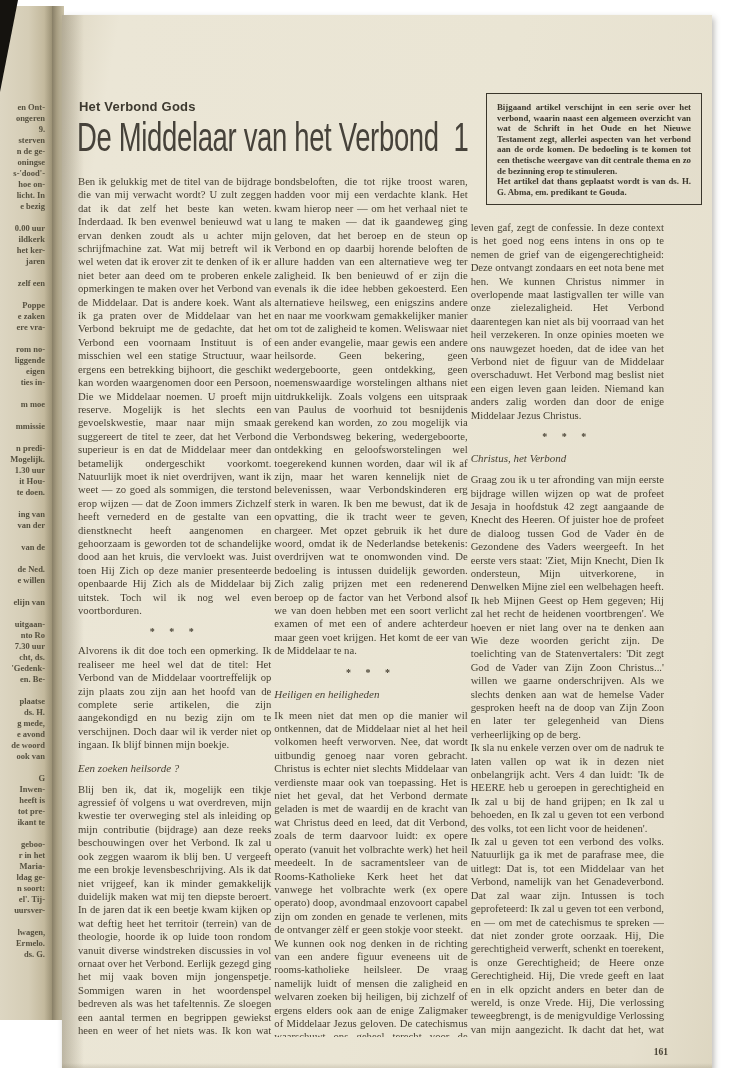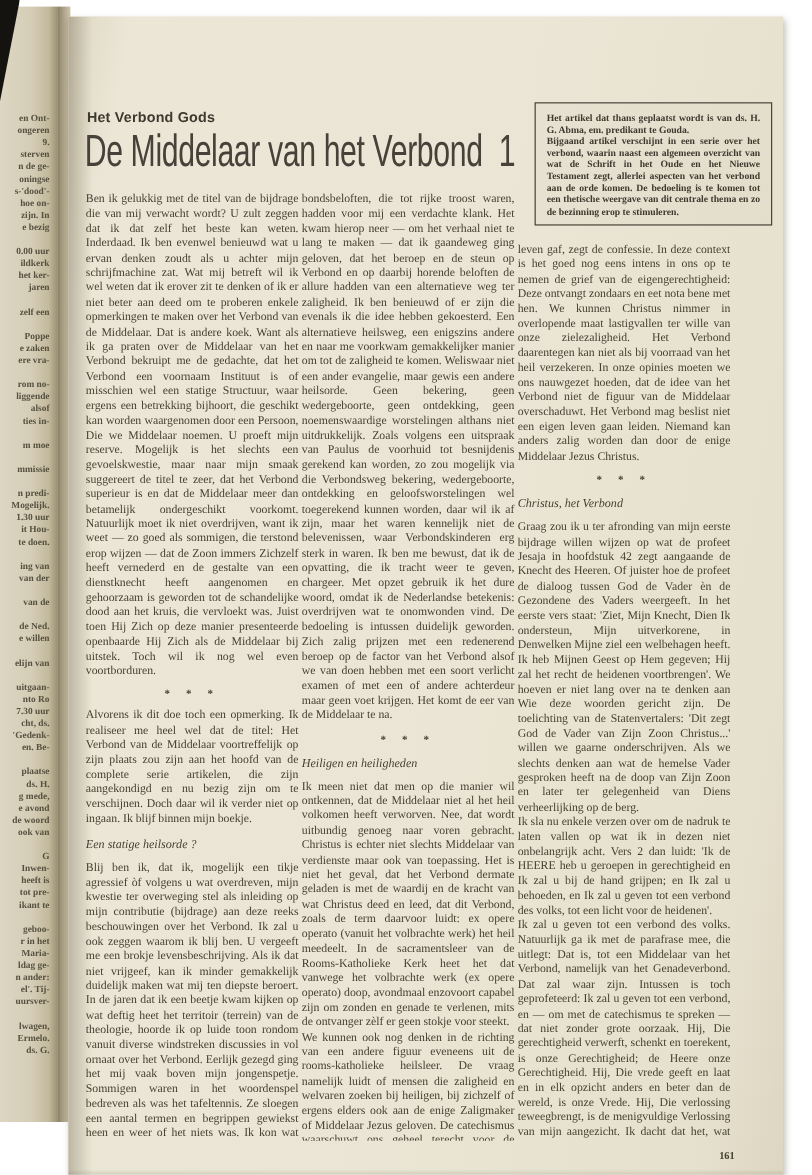--- a/index.html
+++ b/index.html
@@ -119,37 +119,37 @@
 <div class="spine-page">
   <div class="spine-text">
       <div>en Ont-</div>
       <div>ongeren</div>
       <div>9.</div>
       <div>sterven</div>
       <div>n de ge-</div>
       <div>oningse</div>
       <div>s-'dood'-</div>
       <div>hoe on-</div>
-      <div>zijn. In</div>
+      <div>licht. In</div>
       <div>e bezig</div>
       <div>&nbsp;</div>
       <div>0.00 uur</div>
       <div>ildkerk</div>
       <div>het ker-</div>
       <div>jaren</div>
       <div>&nbsp;</div>
       <div>zelf een</div>
       <div>&nbsp;</div>
       <div>Poppe</div>
       <div>e zaken</div>
       <div>ere vra-</div>
       <div>&nbsp;</div>
       <div>rom no-</div>
       <div>liggende</div>
-      <div>alsof</div>
+      <div>eigen</div>
       <div>ties in-</div>
       <div>&nbsp;</div>
       <div>m moe</div>
       <div>&nbsp;</div>
       <div>mmissie</div>
       <div>&nbsp;</div>
       <div>n predi-</div>
       <div>Mogelijk.</div>
       <div>1.30 uur</div>
       <div>it Hou-</div>
@@ -182,21 +182,21 @@
       <div>G</div>
       <div>Inwen-</div>
       <div>heeft is</div>
       <div>tot pre-</div>
       <div>ikant te</div>
       <div>&nbsp;</div>
       <div>geboo-</div>
       <div>r in het</div>
       <div>Maria-</div>
       <div>ldag ge-</div>
-      <div>n ander:</div>
+      <div>n soort:</div>
       <div>el'. Tij-</div>
       <div>uursver-</div>
       <div>&nbsp;</div>
       <div>lwagen,</div>
       <div>Ermelo.</div>
       <div>ds. G.</div>
       <div>&nbsp;</div>
     </div>
 </div>
 <div class="fold"></div>
@@ -205,44 +205,44 @@
   <div class="gutter-shade"></div>
 
   <div class="kicker">Het Verbond Gods</div>
 
   <div class="title-line">
     <span>De Middelaar van het Verbond</span>
     <span>1</span>
   </div>
 
   <div class="info-box">
+    <p>Bijgaand artikel verschijnt in een serie over het verbond, waarin naast een algemeen overzicht van wat de Schrift in het Oude en het Nieuwe Testament zegt, allerlei aspecten van het verbond aan de orde komen. De bedoeling is te komen tot een thetische weergave van dit centrale thema en zo de bezinning erop te stimuleren.</p>
     <p>Het artikel dat thans geplaatst wordt is van ds. H. G. Abma, em. predikant te Gouda.</p>
-    <p>Bijgaand artikel verschijnt in een serie over het verbond, waarin naast een algemeen overzicht van wat de Schrift in het Oude en het Nieuwe Testament zegt, allerlei aspecten van het verbond aan de orde komen. De bedoeling is te komen tot een thetische weergave van dit centrale thema en zo de bezinning erop te stimuleren.</p>
   </div>
 
   <div class="columns">
     <div class="col">
         <p>Ben ik gelukkig met de titel van de bijdrage die van mij verwacht wordt? U zult zeggen dat ik dat zelf het beste kan weten. Inderdaad. Ik ben evenwel benieuwd wat u ervan denken zoudt als u achter mijn schrijfmachine zat. Wat mij betreft wil ik wel weten dat ik erover zit te denken of ik er niet beter aan deed om te proberen enkele opmerkingen te maken over het Verbond van de Middelaar. Dat is andere koek. Want als ik ga praten over de Middelaar van het Verbond bekruipt me de gedachte, dat het Verbond een voornaam Instituut is of misschien wel een statige Structuur, waar ergens een betrekking bijhoort, die geschikt kan worden waargenomen door een Persoon, Die we Middelaar noemen. U proeft mijn reserve. Mogelijk is het slechts een gevoelskwestie, maar naar mijn smaak suggereert de titel te zeer, dat het Verbond superieur is en dat de Middelaar meer dan betamelijk ondergeschikt voorkomt. Natuurlijk moet ik niet overdrijven, want ik weet — zo goed als sommigen, die terstond erop wijzen — dat de Zoon immers Zichzelf heeft vernederd en de gestalte van een dienstknecht heeft aangenomen en gehoorzaam is geworden tot de schandelijke dood aan het kruis, die vervloekt was. Juist toen Hij Zich op deze manier presenteerde openbaarde Hij Zich als de Middelaar bij uitstek. Toch wil ik nog wel even voortborduren.</p>
         <div class="sep">* * *</div>
         <p>Alvorens ik dit doe toch een opmerking. Ik realiseer me heel wel dat de titel: Het Verbond van de Middelaar voortreffelijk op zijn plaats zou zijn aan het hoofd van de complete serie artikelen, die zijn aangekondigd en nu bezig zijn om te verschijnen. Doch daar wil ik verder niet op ingaan. Ik blijf binnen mijn boekje.</p>
-        <div class="subhead">Een statige heilsorde ?</div>
+        <div class="subhead">Een zoeken heilsorde ?</div>
         <p>Blij ben ik, dat ik, mogelijk een tikje agressief òf volgens u wat overdreven, mijn kwestie ter overweging stel als inleiding op mijn contributie (bijdrage) aan deze reeks beschouwingen over het Verbond. Ik zal u ook zeggen waarom ik blij ben. U vergeeft me een brokje levensbeschrijving. Als ik dat niet vrijgeef, kan ik minder gemakkelijk duidelijk maken wat mij ten diepste beroert. In de jaren dat ik een beetje kwam kijken op wat deftig heet het territoir (terrein) van de theologie, hoorde ik op luide toon rondom vanuit diverse windstreken discussies in vol ornaat over het Verbond. Eerlijk gezegd ging het mij vaak boven mijn jongenspetje. Sommigen waren in het woordenspel bedreven als was het tafeltennis. Ze sloegen een aantal termen en begrippen gewiekst heen en weer of het niets was. Ik kon wat heen en weer ging nauwelijks met mijn ogen volgen. Ik moet er onmiddellijk bij zeggen, dat ik vanwege mijn geestelijke 'voedsterheren' een zware last argwaan meedroeg wanneer alleen maar het woord verbond viel, hoewel ik natuurlijk wel wist dat het woord in de bijbel voorkwam. Er zijn echter wel meer bijbelse termen te noemen, waar onverantwoordelijk mee wordt omgegaan, zodat het soms geraden lijkt deze niet nadrukkelijk te bezigen. Uitdrukkingen als: verbondskinderen, en ver-</p>
       </div>
     <div class="col">
         <p>bondsbeloften, die tot rijke troost waren, hadden voor mij een verdachte klank. Het kwam hierop neer — om het verhaal niet te lang te maken — dat ik gaandeweg ging geloven, dat het beroep en de steun op Verbond en op daarbij horende beloften de allure hadden van een alternatieve weg ter zaligheid. Ik ben benieuwd of er zijn die evenals ik die idee hebben gekoesterd. Een alternatieve heilsweg, een enigszins andere en naar me voorkwam gemakkelijker manier om tot de zaligheid te komen. Weliswaar niet een ander evangelie, maar gewis een andere heilsorde. Geen bekering, geen wedergeboorte, geen ontdekking, geen noemenswaardige worstelingen althans niet uitdrukkelijk. Zoals volgens een uitspraak van Paulus de voorhuid tot besnijdenis gerekend kan worden, zo zou mogelijk via die Verbondsweg bekering, wedergeboorte, ontdekking en geloofsworstelingen wel toegerekend kunnen worden, daar wil ik af zijn, maar het waren kennelijk niet de belevenissen, waar Verbondskinderen erg sterk in waren. Ik ben me bewust, dat ik de opvatting, die ik tracht weer te geven, chargeer. Met opzet gebruik ik het dure woord, omdat ik de Nederlandse betekenis: overdrijven wat te onomwonden vind. De bedoeling is intussen duidelijk geworden. Zich zalig prijzen met een redenerend beroep op de factor van het Verbond alsof we van doen hebben met een soort verlicht examen of met een of andere achterdeur maar geen voet krijgen. Het komt de eer van de Middelaar te na.</p>
         <div class="sep">* * *</div>
         <div class="subhead">Heiligen en heiligheden</div>
         <p>Ik meen niet dat men op die manier wil ontkennen, dat de Middelaar niet al het heil volkomen heeft verworven. Nee, dat wordt uitbundig genoeg naar voren gebracht. Christus is echter niet slechts Middelaar van verdienste maar ook van toepassing. Het is niet het geval, dat het Verbond dermate geladen is met de waardij en de kracht van wat Christus deed en leed, dat dit Verbond, zoals de term daarvoor luidt: ex opere operato (vanuit het volbrachte werk) het heil meedeelt. In de sacramentsleer van de Rooms-Katholieke Kerk heet het dat vanwege het volbrachte werk (ex opere operato) doop, avondmaal enzovoort capabel zijn om zonden en genade te verlenen, mits de ontvanger zèlf er geen stokje voor steekt.</p>
         <p>We kunnen ook nog denken in de richting van een andere figuur eveneens uit de rooms-katholieke heilsleer. De vraag namelijk luidt of mensen die zaligheid en welvaren zoeken bij heiligen, bij zichzelf of ergens elders ook aan de enige Zaligmaker of Middelaar Jezus geloven. De catechismus waarschuwt ons geheel terecht voor de dusgenaamde verering van heiligen. Op volstrekt verwante wijze kunnen we ook heiligheden eer toekennen, in ons geval aan het Verbond. De achtergrond van de misstap van de aanbidding van heiligen is volgens de belijdenis de levensschrik voor de grootheid van de Middelaar, die ons beangst op een afstand houdt. Om die afstand te overbruggen verschijnen de heiligen als geroepen, of er middelaars nodig zijn tussen zondaren en de Zaligmaker der zondaren. Niemand heeft ons meer lief dan Die Zijn</p>
       </div>
     <div class="col offset">
         <p>leven gaf, zegt de confessie. In deze context is het goed nog eens intens in ons op te nemen de grief van de eigengerechtigheid: Deze ontvangt zondaars en eet nota bene met hen. We kunnen Christus nimmer in overlopende maat lastigvallen ter wille van onze zielezaligheid. Het Verbond daarentegen kan niet als bij voorraad van het heil verzekeren. In onze opinies moeten we ons nauwgezet hoeden, dat de idee van het Verbond niet de figuur van de Middelaar overschaduwt. Het Verbond mag beslist niet een eigen leven gaan leiden. Niemand kan anders zalig worden dan door de enige Middelaar Jezus Christus.</p>
         <div class="sep">* * *</div>
         <div class="subhead">Christus, het Verbond</div>
         <p>Graag zou ik u ter afronding van mijn eerste bijdrage willen wijzen op wat de profeet Jesaja in hoofdstuk 42 zegt aangaande de Knecht des Heeren. Of juister hoe de profeet de dialoog tussen God de Vader èn de Gezondene des Vaders weergeeft. In het eerste vers staat: 'Ziet, Mijn Knecht, Dien Ik ondersteun, Mijn uitverkorene, in Denwelken Mijne ziel een welbehagen heeft. Ik heb Mijnen Geest op Hem gegeven; Hij zal het recht de heidenen voortbrengen'. We hoeven er niet lang over na te denken aan Wie deze woorden gericht zijn. De toelichting van de Statenvertalers: 'Dit zegt God de Vader van Zijn Zoon Christus...' willen we gaarne onderschrijven. Als we slechts denken aan wat de hemelse Vader gesproken heeft na de doop van Zijn Zoon en later ter gelegenheid van Diens verheerlijking op de berg.</p>
-        <p>Ik sla nu enkele verzen over om de nadruk te laten vallen op wat ik in dezen niet onbelangrijk acht. Vers 2 dan luidt: 'Ik de HEERE heb u geroepen in gerechtigheid en Ik zal u bij de hand grijpen; en Ik zal u behoeden, en Ik zal u geven tot een verbond des volks, tot een licht voor de heidenen'.</p>
+        <p>Ik sla nu enkele verzen over om de nadruk te laten vallen op wat ik in dezen niet onbelangrijk acht. Vers 4 dan luidt: 'Ik de HEERE heb u geroepen in gerechtigheid en Ik zal u bij de hand grijpen; en Ik zal u behoeden, en Ik zal u geven tot een verbond des volks, tot een licht voor de heidenen'.</p>
         <p>Ik zal u geven tot een verbond des volks. Natuurlijk ga ik met de parafrase mee, die uitlegt: Dat is, tot een Middelaar van het Verbond, namelijk van het Genadeverbond. Dat zal waar zijn. Intussen is toch geprofeteerd: Ik zal u geven tot een verbond, en — om met de catechismus te spreken — dat niet zonder grote oorzaak. Hij, Die gerechtigheid verwerft, schenkt en toerekent, is onze Gerechtigheid; de Heere onze Gerechtigheid. Hij, Die vrede geeft en laat en in elk opzicht anders en beter dan de wereld, is onze Vrede. Hij, Die verlossing teweegbrengt, is de menigvuldige Verlossing van mijn aangezicht. Ik dacht dat het, wat ruimer uitgebreid in het kader van de krampen verdrijven de waarheid van Gods Eenvoud gepast is te bedenken dat onze Heere Jezus in velerlei opzichten is wat Hij heeft en geeft. Hij is het Verbond in de omvattende eenheid en eenvoud van Zijn Persoon. Je vraagt je in gemoede af of het welbeschouwd geen tautologie (herhaling van wat gezegd is; twee woorden voor dezelfde zaak) is om je te vermeten boven je</p>
       </div>
   </div>
 
   <div class="page-number">161</div>
   <div class="bottom-curl"></div>
 </div>
 
 </body></html>

